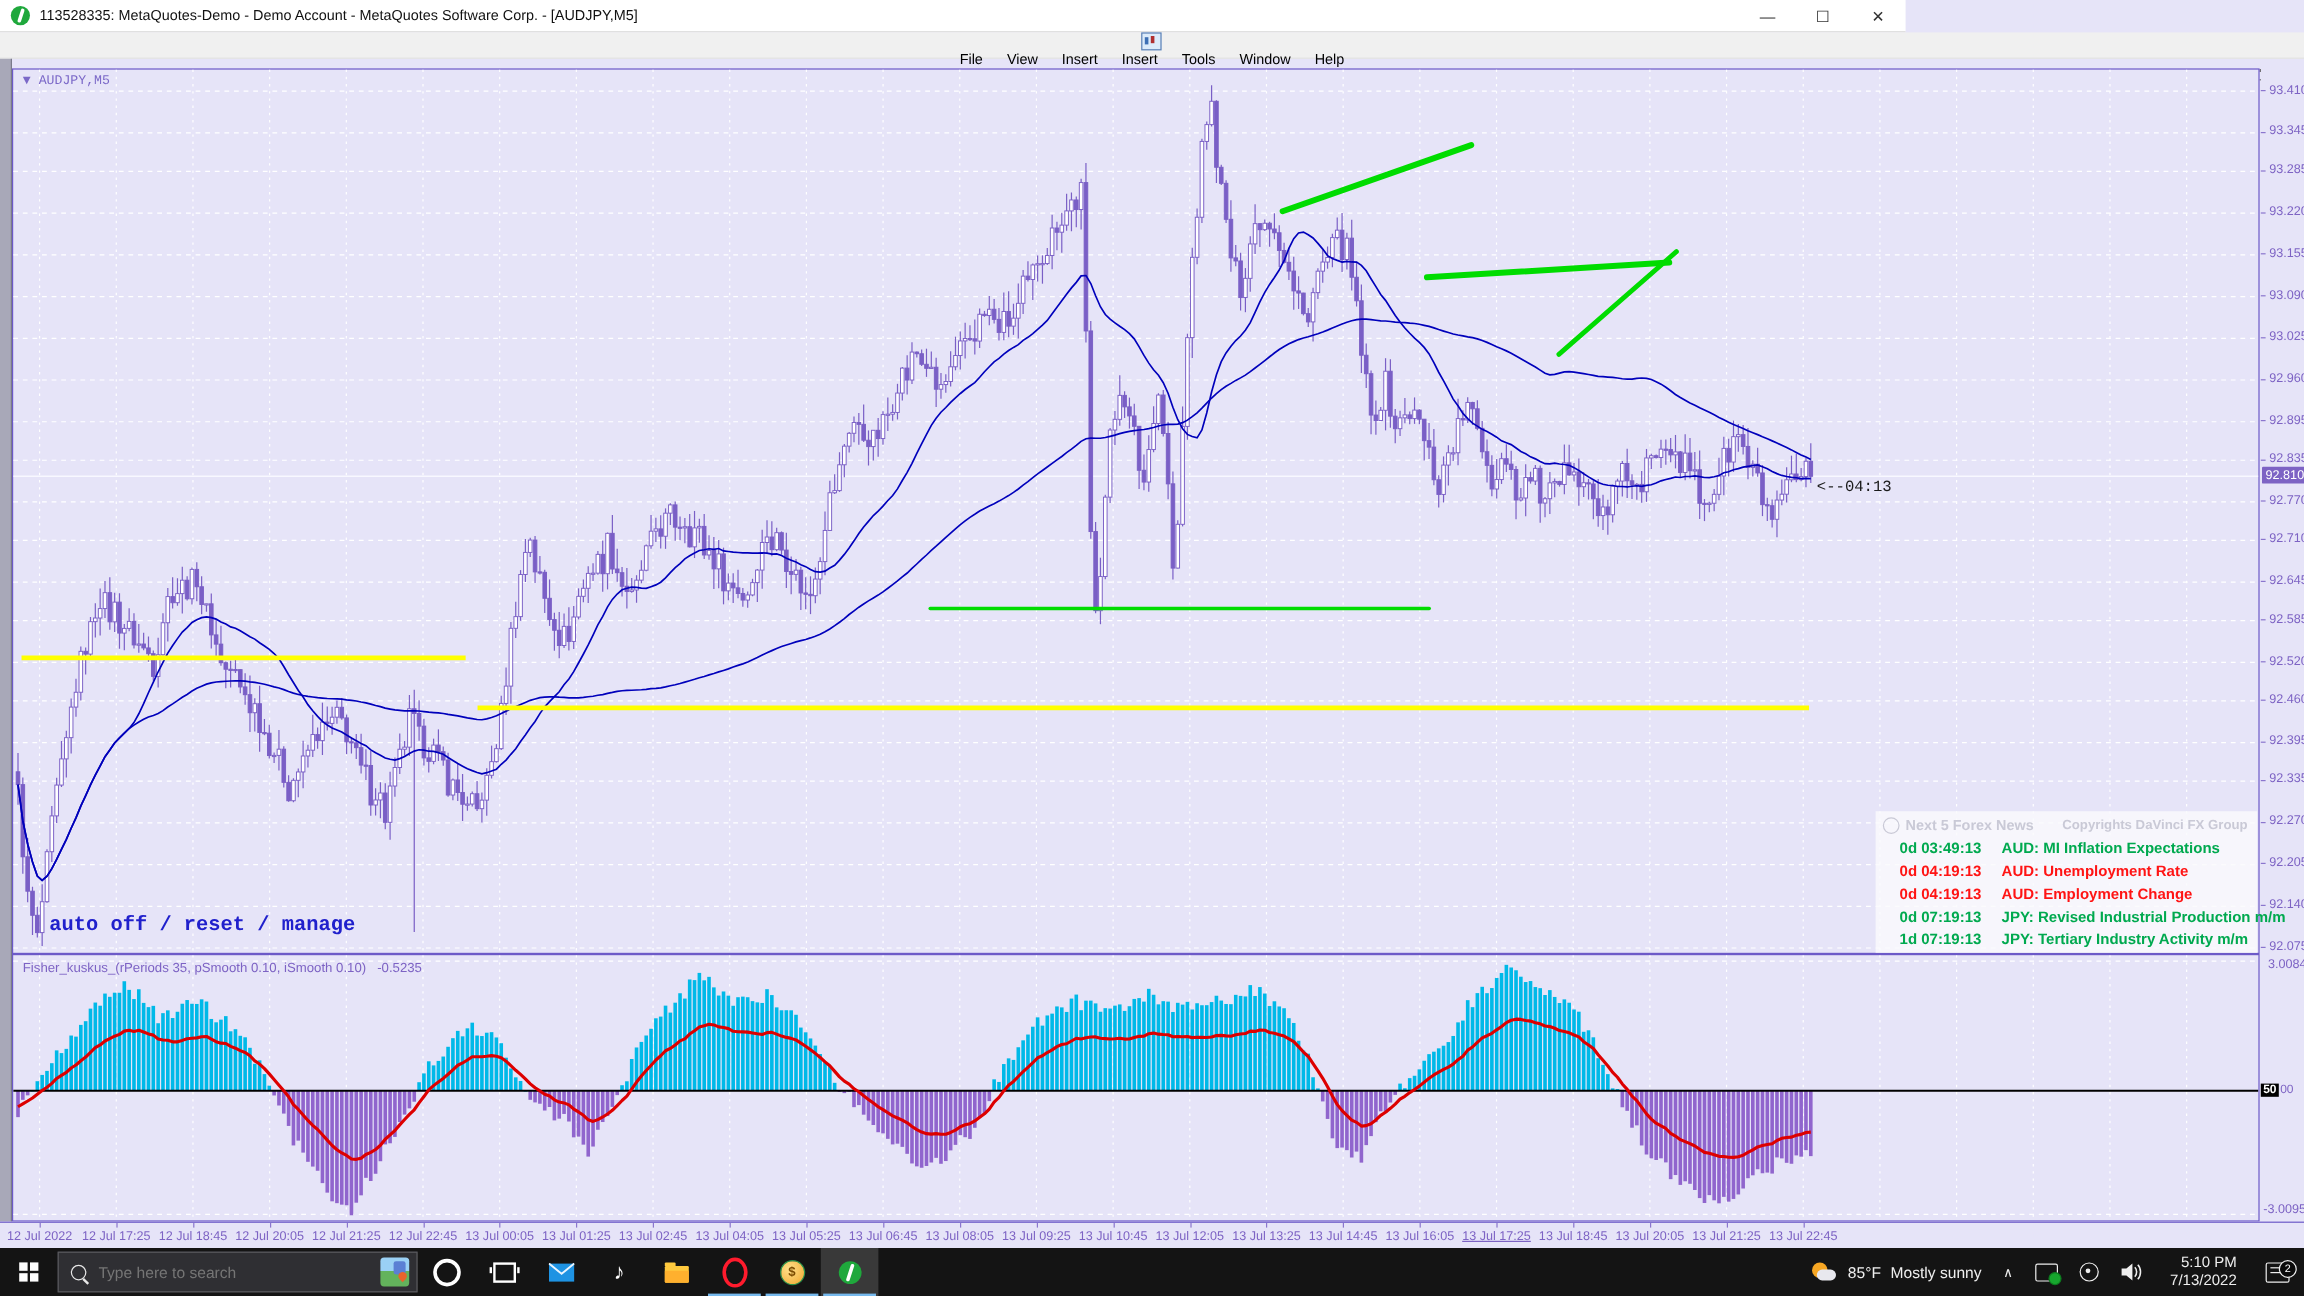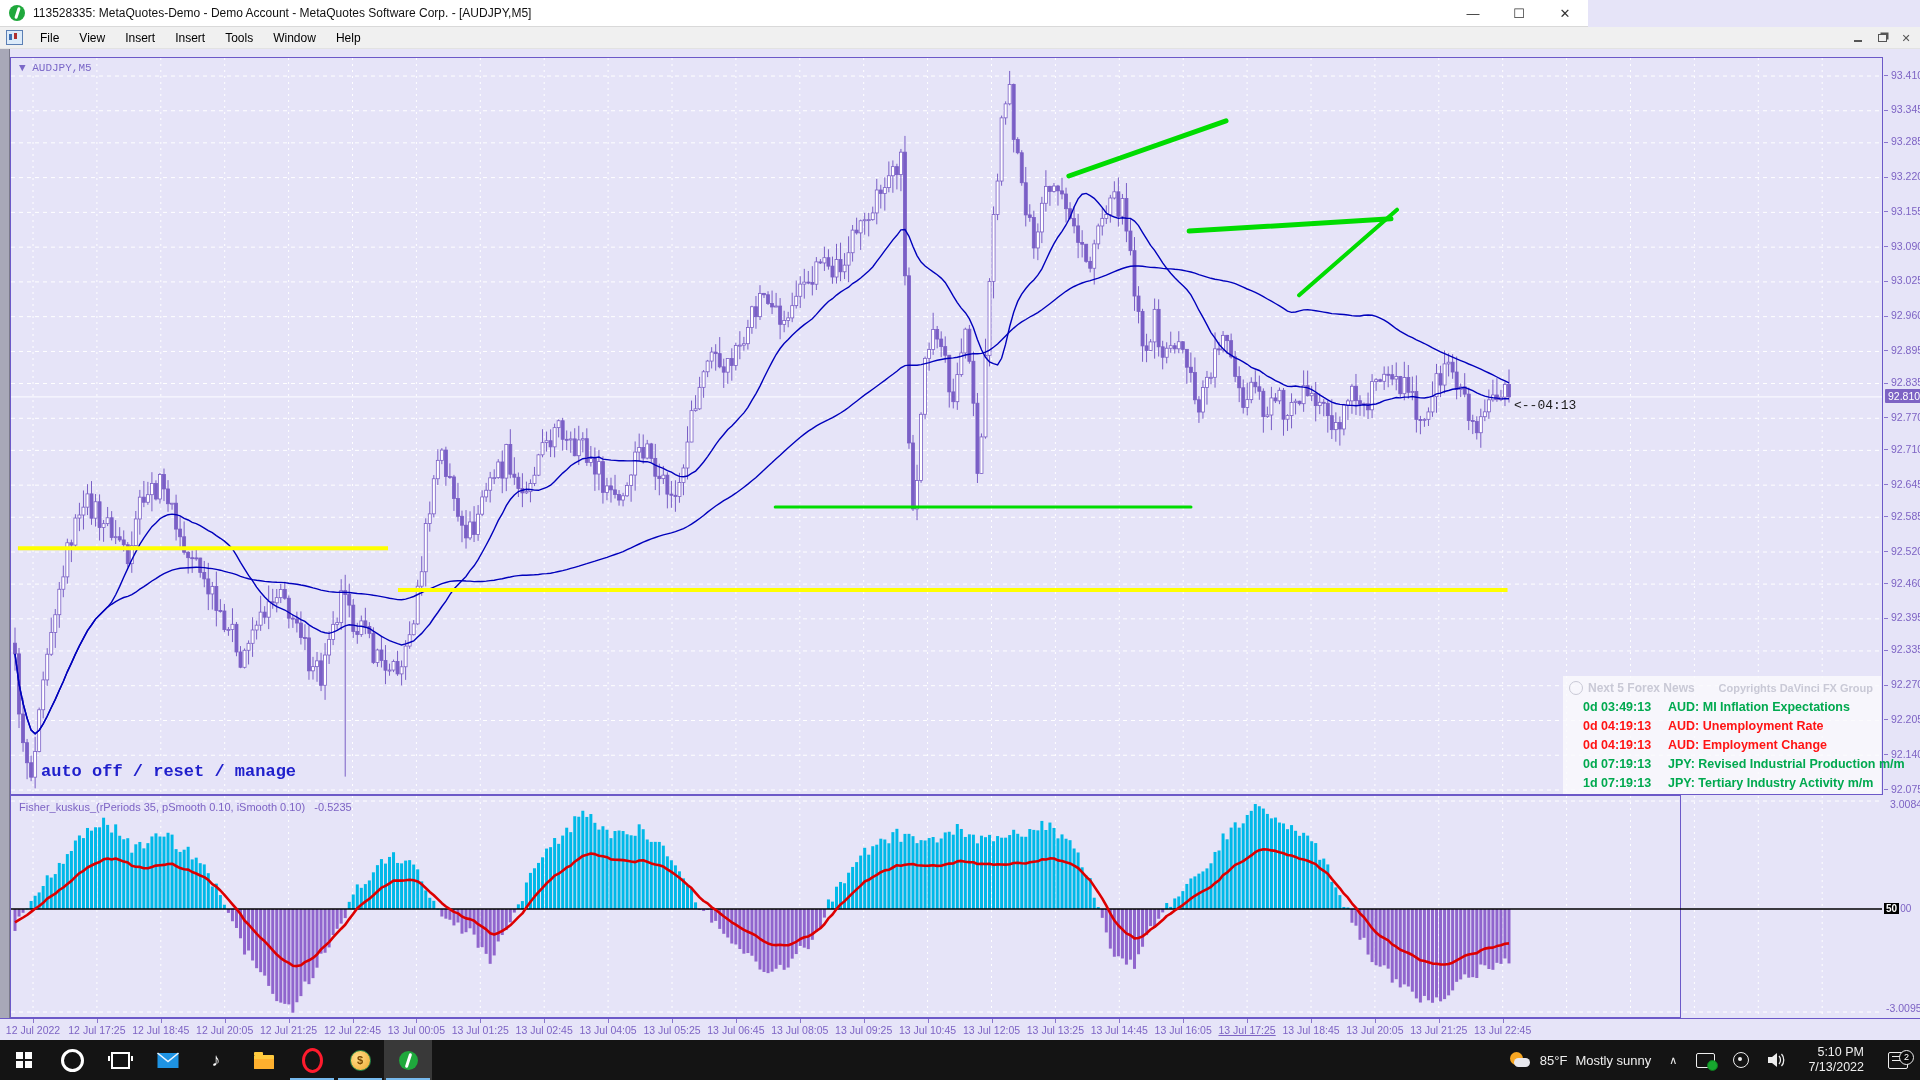--- a/index.html
+++ b/index.html
@@ -9,34 +9,34 @@
   
   .titlebar{position:absolute;left:0;top:0;width:1588px;height:27px;background:#ffffff;
             border-bottom:1px solid #d9d9d9;display:flex;align-items:center;box-sizing:border-box;}
   .mtlogo{width:16px;height:16px;border-radius:50%;background:#1fa83c;margin:0 8px 0 9px;position:relative;flex:0 0 auto;}
   .mtlogo:after{content:"";position:absolute;left:7px;top:2px;width:3px;height:12px;background:#fff;transform:rotate(18deg);border-radius:2px;}
   .wtitle{font-size:12px;color:#111;}
   .wbtns{margin-left:auto;display:flex;height:100%;}
   .wbtn{width:46px;height:100%;display:flex;align-items:center;justify-content:center;font-size:13px;color:#333;}
   
   .menubar{position:absolute;left:0;top:27px;width:1920px;height:22px;background:#f0f0f0;
-           display:flex;align-items:center;font-size:12px;color:#000;box-sizing:border-box;border-bottom:1px solid #e2e2e2;}
+           display:flex;align-items:center;font-size:12px;color:#000;box-sizing:border-box;border-bottom:1px solid #e2e2e2;flex-direction:column;}
   .menuicon{width:15px;height:13px;margin:0 7px 0 6px;background:#dcebfa;border:1px solid #5b7fb4;position:relative;flex:0 0 auto;}
   .menuicon:after{content:"";position:absolute;left:2px;top:3px;width:3px;height:6px;background:#3d6fb4;box-shadow:5px -1px 0 #b03030;}
   .menuitem{padding:0 10px;height:100%;display:flex;align-items:center;}
   .childbtns{margin-left:auto;display:flex;align-items:center;margin-right:5px;gap:6px;}
   .childbtn{width:18px;height:14px;display:flex;align-items:center;justify-content:center;color:#555;font-size:10px;}
   .restore-glyph{width:7px;height:6px;border:1px solid #555;box-shadow:2px -2px 0 -0.5px #555;}
   .min-glyph{width:8px;height:2px;background:#555;margin-top:6px;}
   .x-glyph{font-size:11px;line-height:10px;}
   
   .leftstrip{position:absolute;left:0;top:49px;width:10px;height:969px;background:#a8a8b8;border-right:1px solid #7a7a8a;box-sizing:border-box;}
   .mainpane{position:absolute;left:10px;top:57px;width:1873px;height:738px;background:#e6e4f8;
             border:1px solid #6c59c8;box-sizing:border-box;font-family:Liberation Mono, monospace;}
-  .indpane{position:absolute;left:10px;top:795px;width:1671px;height:223px;background:#e6e4f8;
+  .indpane{position:absolute;left:10px;top:795px;width:1873px;height:223px;background:#e6e4f8;
            border:1px solid #6c59c8;box-sizing:border-box;text-align:right;}
   .mainpane svg,.indpane svg{position:absolute;left:0;top:0;display:block;}
   .symbol-label{position:absolute;left:8px;top:4px;font-size:11px;color:#7b68c8;z-index:5;}
   .overlay-auto{position:absolute;left:30px;top:704px;font-size:17px;font-weight:bold;color:#2020cc;z-index:5;}
   .annot{position:absolute;left:1503px;top:340px;font-size:13px;color:#1a1a1a;z-index:5;}
   .fisher{position:absolute;left:8px;top:5px;font-size:11px;color:#7d63c4;z-index:5;}
   
   .news{position:absolute;left:1563px;top:676px;width:318px;height:118px;background:rgba(250,250,253,0.82);
         z-index:6;font-weight:bold;font-size:12.5px;padding:3px 0 0 6px;box-sizing:border-box;}
   .newshead{display:flex;align-items:center;color:#c9c9d6;font-size:12px;height:18px;}
@@ -1514,20 +1514,25 @@
 
 <div class="taskbar">
   <div class="tb-start">
     <span class="winlogo">
         <i></i>
         <i></i>
         <i></i>
         <i></i>
       </span>
   </div>
+  <div class="tb-search">
+    <span class="mag"></span>
+    <input placeholder="Type here to search" style="">
+    <span class="sbweather"></span>
+  </div>
   <div class="tb-cell">
       <span class="oring"></span>
     </div>
   <div class="tb-cell">
       <span class="taskview"></span>
     </div>
   <div class="tb-cell">
     <svg width="22" height="17" viewBox="0 0 22 17">
         <rect x="0.5" y="1" width="21" height="15" fill="#1e93e3"></rect>
         <path d="M0.5 1 L11 9.5 L21.5 1" fill="none" stroke="#eaf5ff" stroke-width="1.6"></path>

